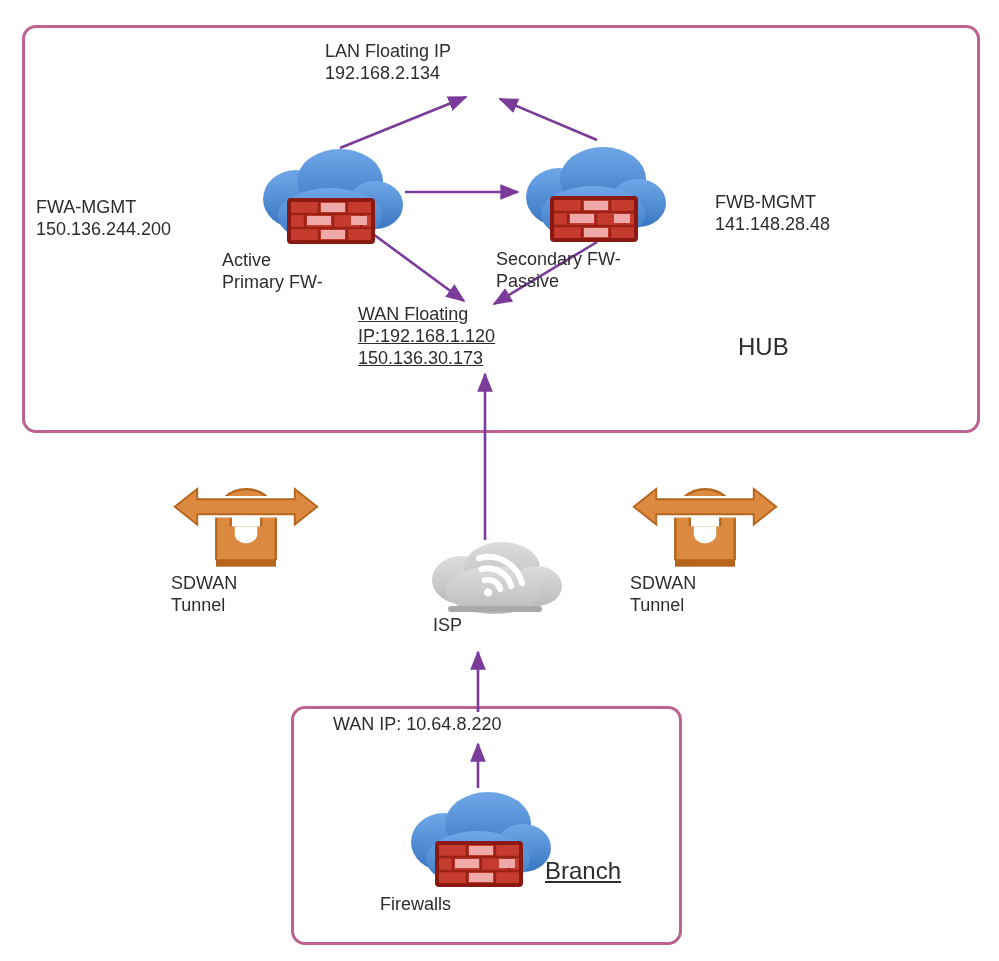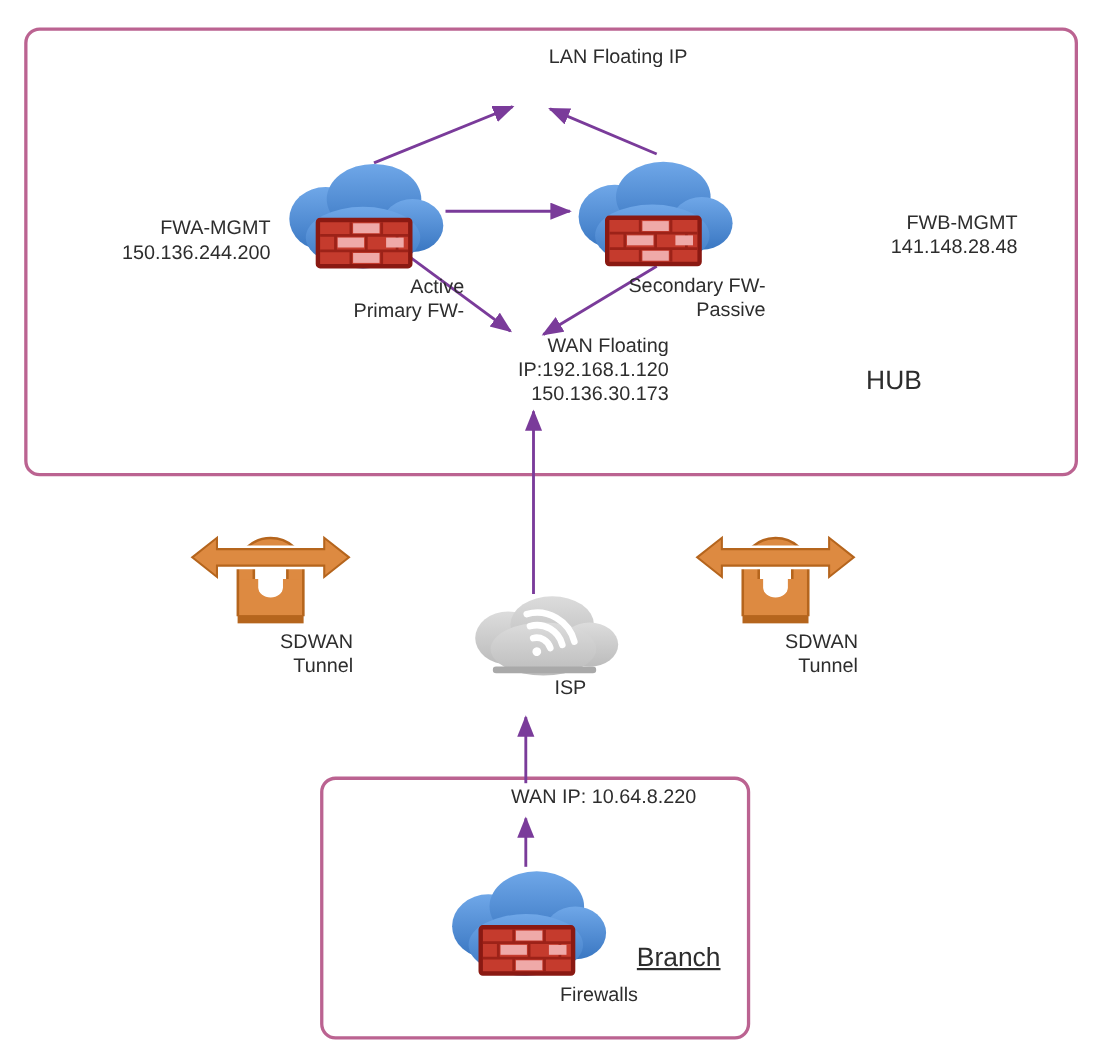--- a/index.html
+++ b/index.html
@@ -6,21 +6,21 @@
   .canvas{
     position:relative;width:999px;height:961px;background:#ffffff;overflow:hidden;
     font-family:"Liberation Sans",sans-serif;
   }
   .box{
     position:absolute;border:3px solid #bb6391;border-radius:14px;background:transparent;
   }
   .hub-box{left:22px;top:25px;width:952px;height:402px;}
   .branch-box{left:291px;top:706px;width:385px;height:233px;}
   .label{
-    position:absolute;text-align:right;color:#2d2d2d;
+    position:absolute;text-align:left;color:#2d2d2d;
     font-size:18px;line-height:22px;font-weight:400;z-index:3;white-space:nowrap;
   }
   .label.big{font-size:24px;}
   .icon{position:absolute;z-index:2;}
   .arrow-layer{position:absolute;left:0;top:0;z-index:1;}
 </style>
 </head>
 <body>
 
 <div class="canvas">
@@ -49,20 +49,21 @@
       <line x1="373" y1="234" x2="464" y2="301" marker-end="url(#ah)"></line>
       <line x1="597" y1="242" x2="494" y2="304" marker-end="url(#ah)"></line>
       <line x1="485" y1="540" x2="485" y2="374" marker-end="url(#ah)"></line>
       <line x1="478" y1="712" x2="478" y2="652" marker-end="url(#ah)"></line>
       <line x1="478" y1="788" x2="478" y2="744" marker-end="url(#ah)"></line>
     </g>
   </svg>
 
   <div class="label" style="left:325px;top:40px;width:300px;">
     <div>LAN Floating IP</div>
+    <div>192.168.2.134</div>
   </div>
 
   <div class="label" style="left:36px;top:196px;width:210px;">
     <div>FWA-MGMT</div>
     <div>150.136.244.200</div>
   </div>
 
   <div class="label" style="left:715px;top:191px;width:210px;">
     <div>FWB-MGMT</div>
     <div>141.148.28.48</div>
@@ -71,21 +72,21 @@
   <div class="label" style="left:222px;top:249px;width:200px;">
     <div>Active</div>
     <div>Primary FW-</div>
   </div>
 
   <div class="label" style="left:496px;top:248px;width:200px;">
     <div>Secondary FW-</div>
     <div>Passive</div>
   </div>
 
-  <div class="label" style="left:358px;top:303px;width:250px;">
+  <div class="label" style="left:358px;top:303px;width:250px;text-decoration:underline;">
     <div>WAN Floating</div>
     <div>IP:192.168.1.120</div>
     <div>150.136.30.173</div>
   </div>
 
   <div class="label big" style="left:738px;top:336px;width:100px;">HUB</div>
 
   <svg class="icon" style="left:256px;top:141px;" width="150" height="106" viewBox="0 0 150 106">
     <g fill="url(#gradBlue)">
       <ellipse cx="40" cy="58" rx="33" ry="29"></ellipse>

